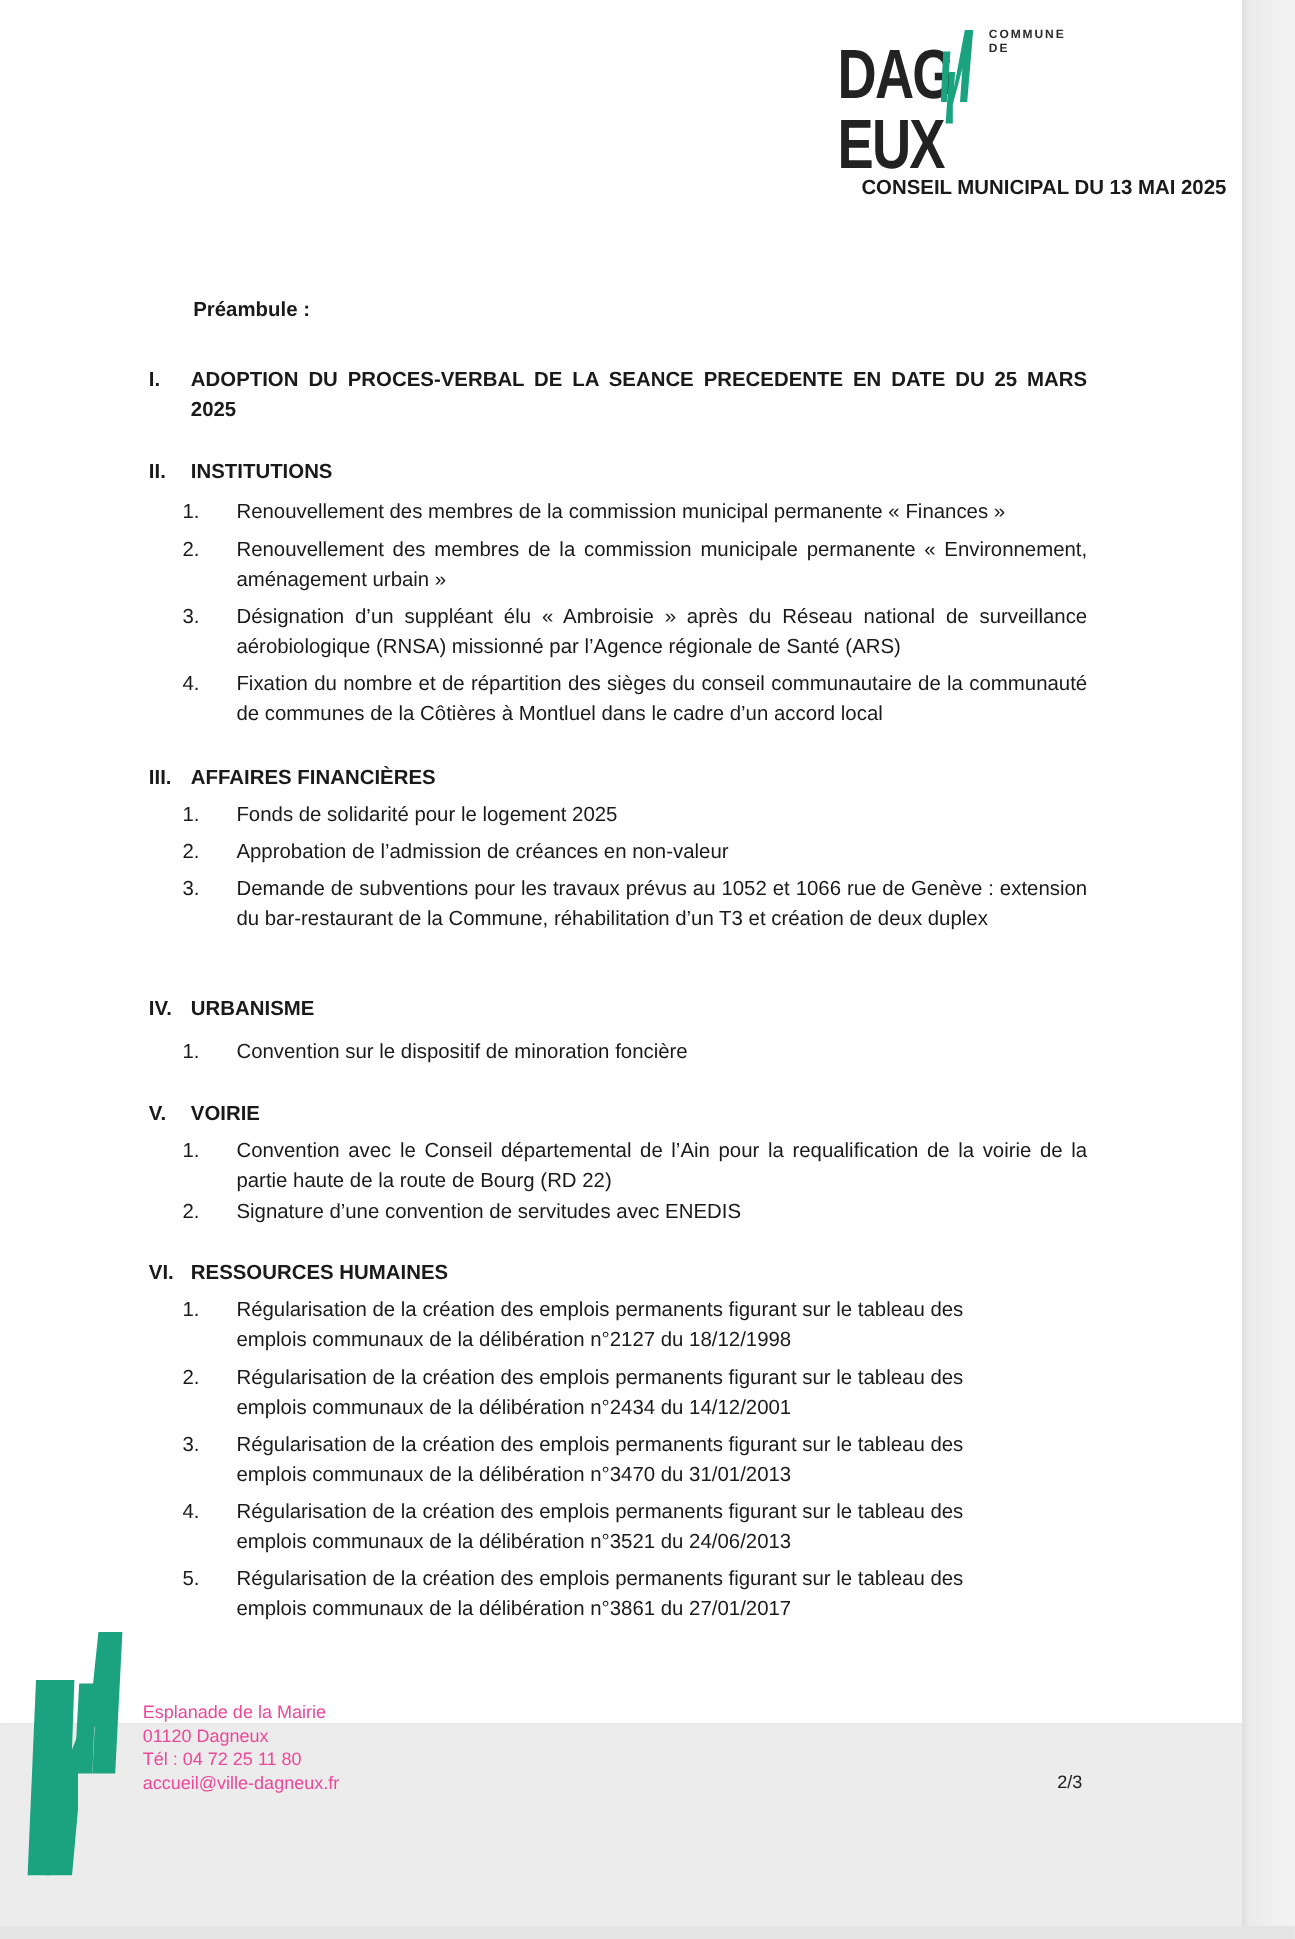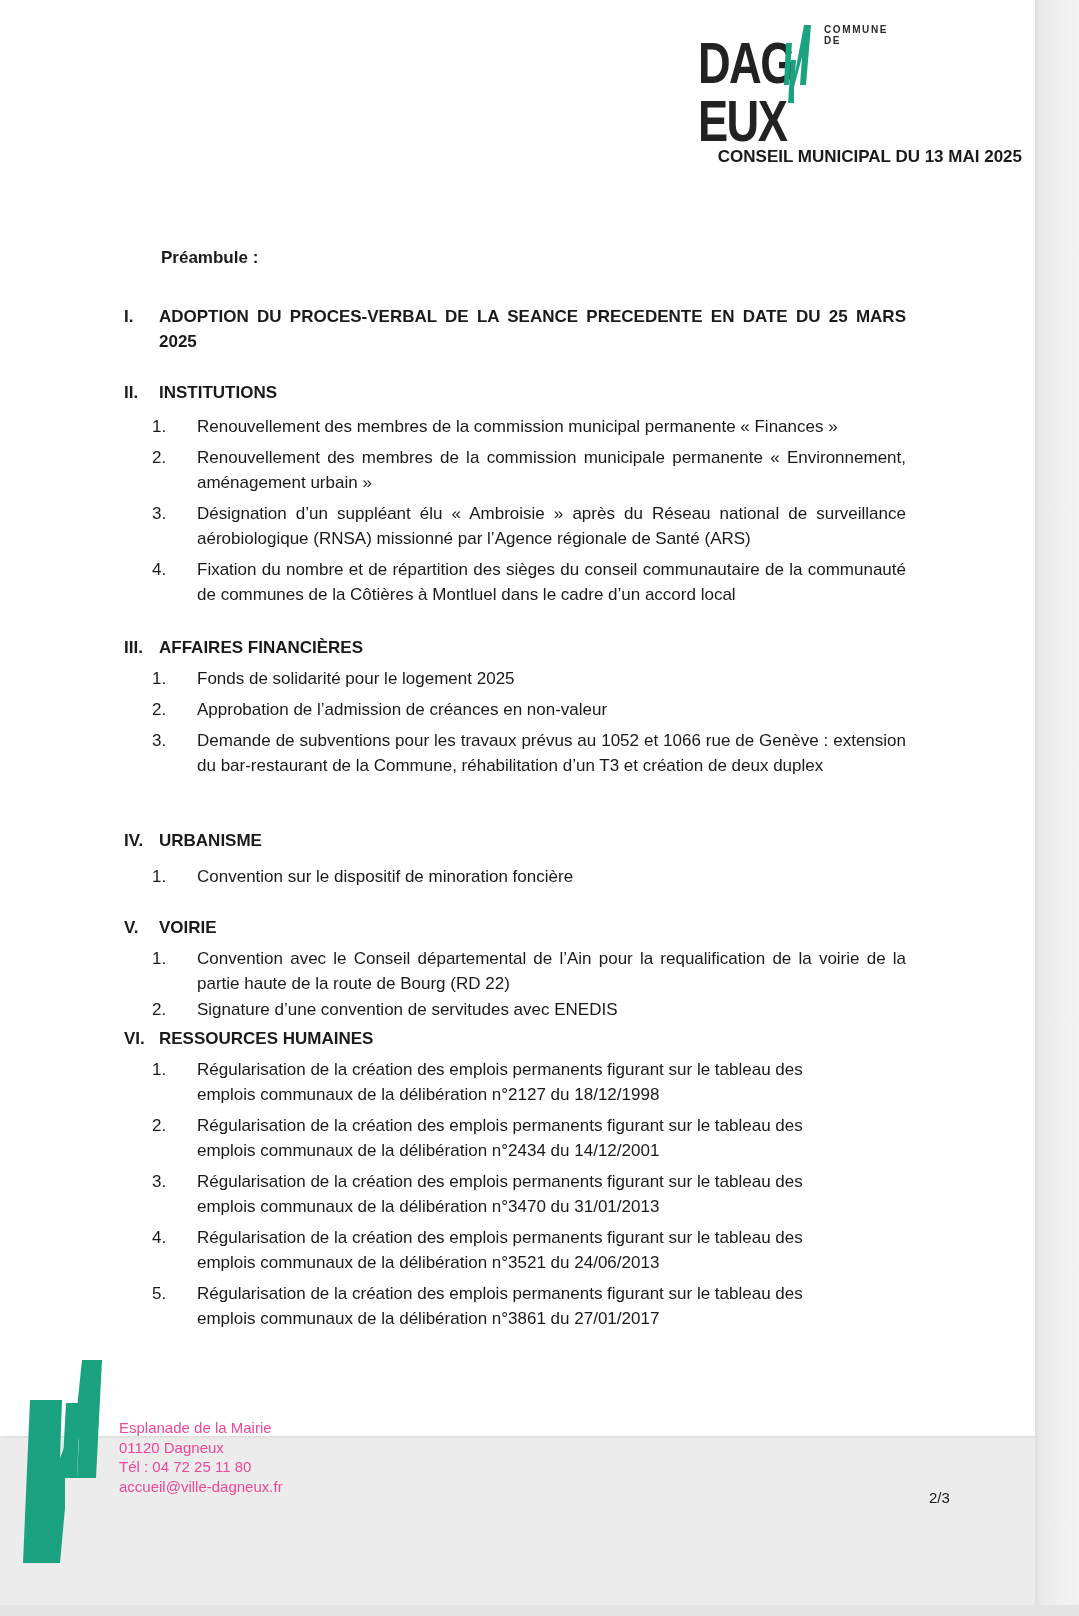--- a/index.html
+++ b/index.html
@@ -37,21 +37,21 @@
   .sec-head .num { width:35px; flex:none; }
   .sec-head .lbl { flex:1; text-align:justify; }
   .items { margin:9px 0 0 0; padding:0; list-style:none; }
   .item { display:flex; margin-bottom:6px; }
   .item .inum { width:62px; flex:none; text-align:right; padding-right:0; box-sizing:border-box; }
   .item .inum span { display:inline-block; width:34px; text-align:left; }
   .item .itext { flex:1; text-align:justify;margin-left:11px; }
 
   .footer-n { position:absolute; left:20px; top:1358px; }
   .address { position:absolute; left:119px; top:1418px; font-size:15px; line-height:19.5px; color:#ec4899; }
-  .pagenum { position:absolute; left:929px; top:1477px; font-size:15px;margin-top:12px; }
+  .pagenum { position:absolute; left:881px; top:1477px; font-size:15px; }
 </style>
 </head>
 <body>
 
 <div class="page">
 
   <div class="logo">
     <span class="commune">COMMUNE DE</span>
     <div class="word">
       <span>DAG</span><span style="display:inline-block;width:36px;"></span><span>EUX</span>
@@ -141,21 +141,21 @@
           <span class="inum"><span>1.</span></span>
           <span class="itext">Convention avec le Conseil départemental de l’Ain pour la requalification de la voirie de la partie haute de la route de Bourg (RD 22)</span>
         </li>
       <li class="item">
           <span class="inum"><span>2.</span></span>
           <span class="itext">Signature d’une convention de servitudes avec ENEDIS</span>
         </li>
     </ul>
   </div>
 
-  <div class="section" style="top:1026px;">
+  <div class="section" style="top:1048px;">
     <div class="sec-head">
       <span class="num">VI.</span>
       <span class="lbl">RESSOURCES HUMAINES</span>
     </div>
     <ul class="items" style="margin-top:6px; width:740px;">
       <li class="item">
           <span class="inum"><span>1.</span></span>
           <span class="itext" style="text-align:left;">Régularisation de la création des emplois permanents figurant sur le tableau des emplois communaux de la délibération n°2127 du 18/12/1998</span>
         </li>
       <li class="item">

